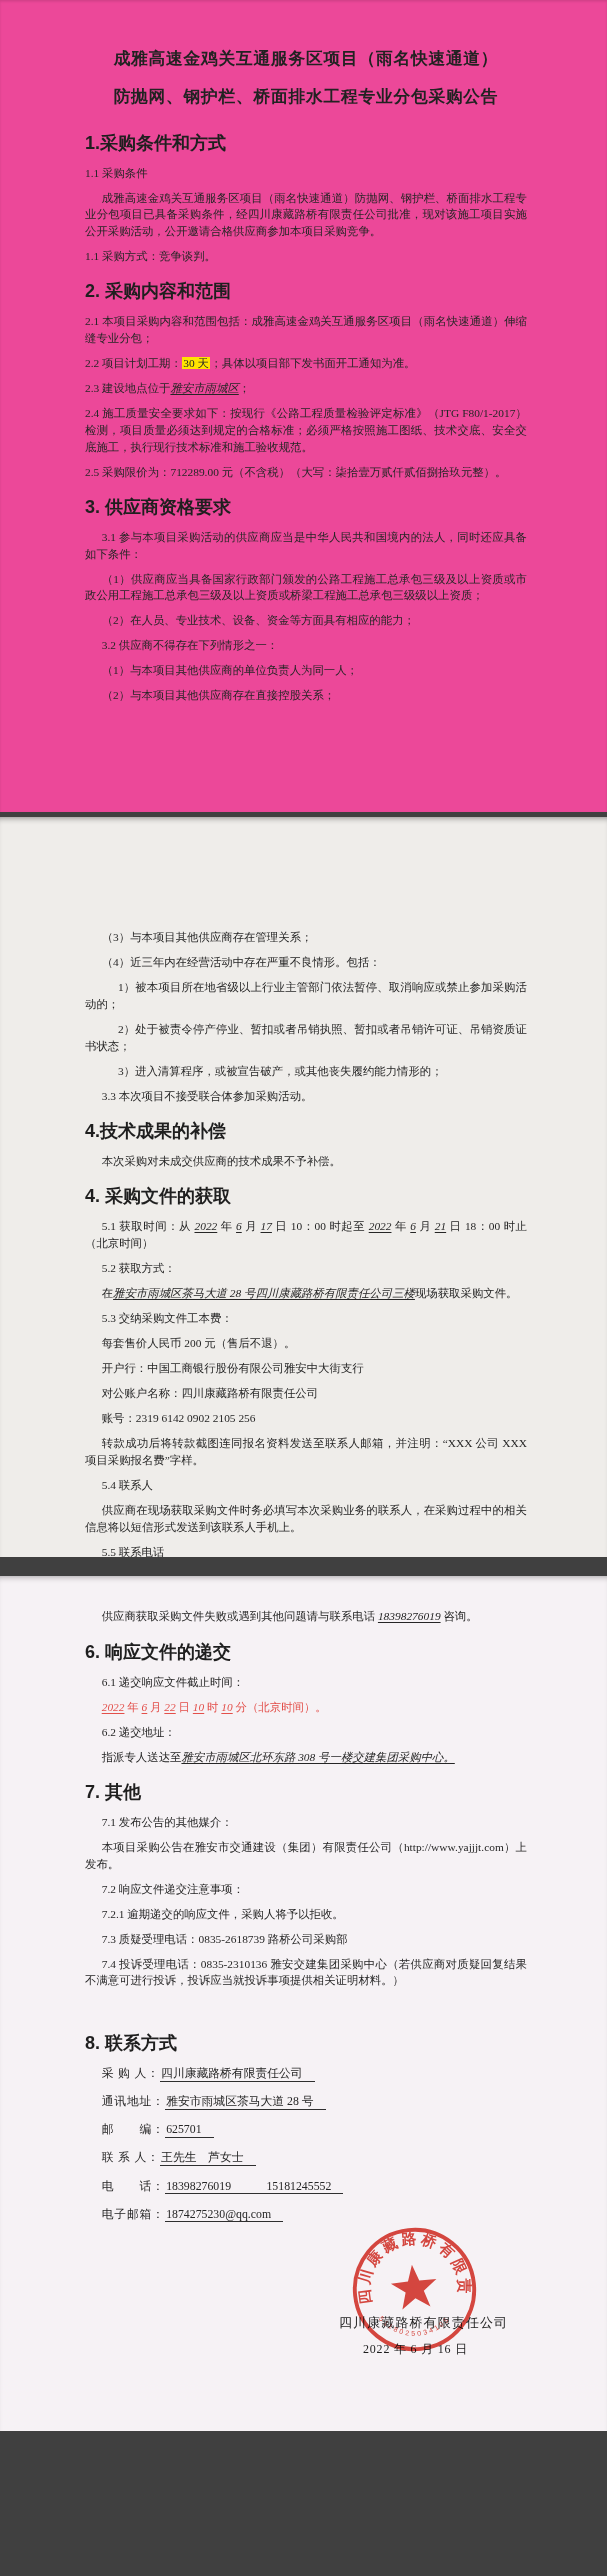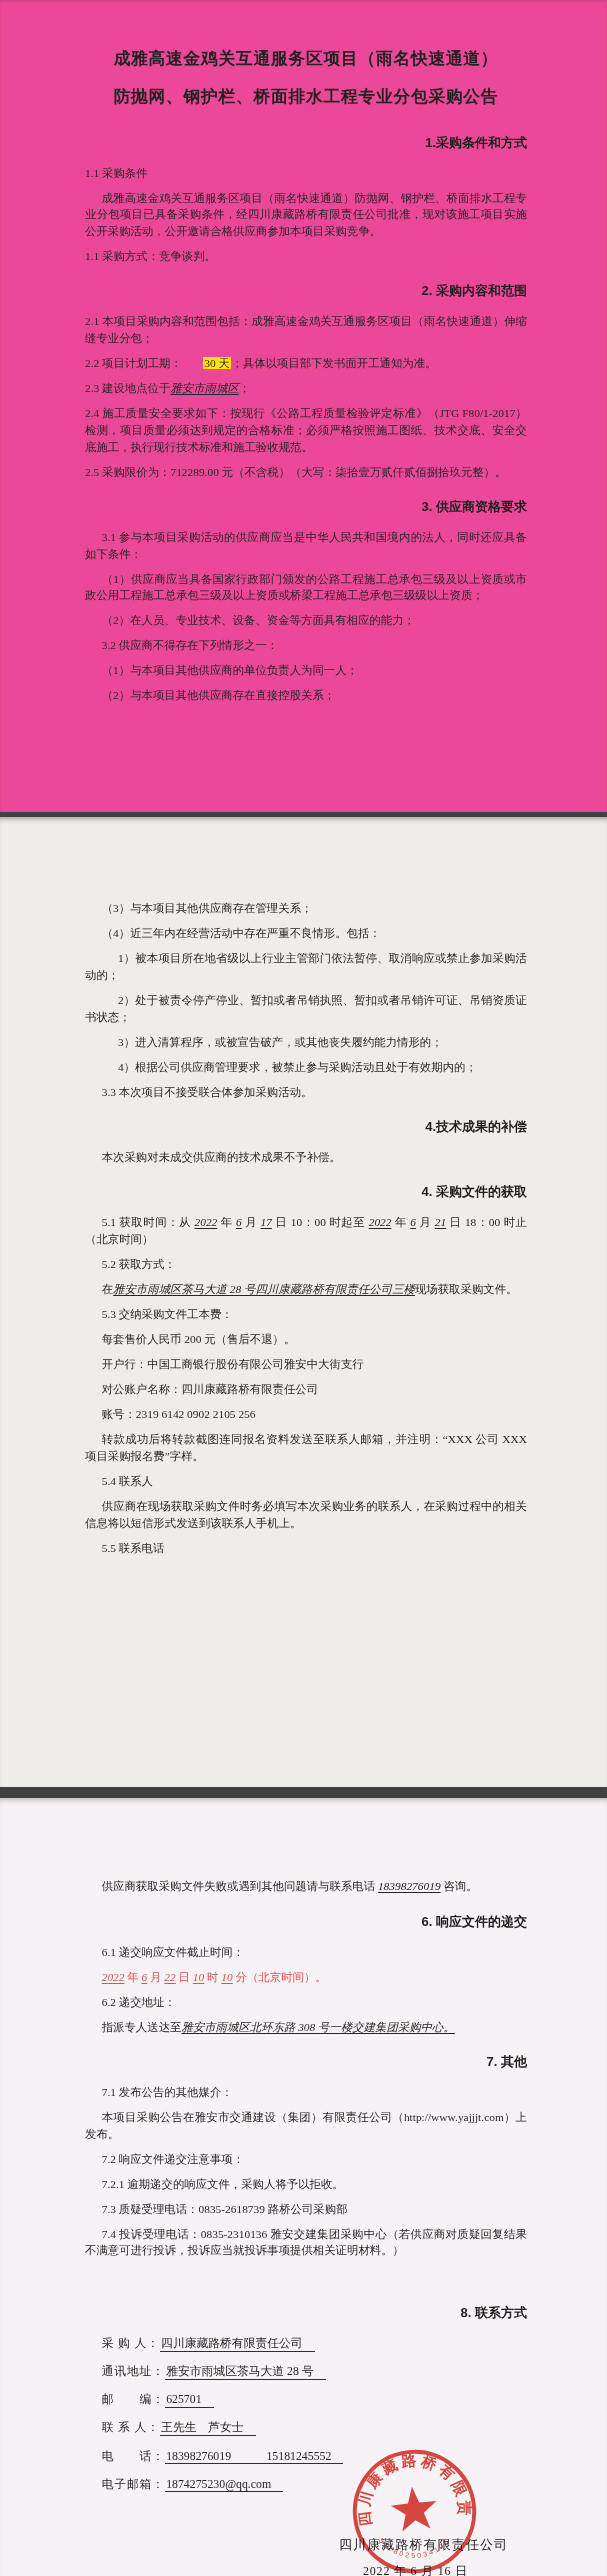--- a/index.html
+++ b/index.html
@@ -11,54 +11,53 @@
   }
   .doc{width:607px;}
   .page{
     width:607px;
     box-sizing:border-box;
     padding:0 80px 0 85px;
     overflow:hidden;
     position:relative;
   }
   .page-1{height:812px;padding-top:40px;background:#ec4899;box-shadow:inset 0 1.5px 2.3px rgba(0,0,0,.12);}
-  .page-2{height:970px;padding-top:83px;background:#efedea;box-shadow:inset 0 5.3px 6.8px -4.6px rgba(0,0,0,.45);margin-top:5.3px;}
-  .page-3{height:855px;padding-top:80px;background:#f6f2f5;box-shadow:inset 0 5.3px 6.8px -4.6px rgba(0,0,0,.35);margin-top:11px;}
+  .page-2{height:740px;padding-top:112px;background:#efedea;box-shadow:inset 0 5.3px 6.8px -4.6px rgba(0,0,0,.45);margin-top:5.3px;}
+  .page-3{height:855px;padding-top:32px;background:#f6f2f5;box-shadow:inset 0 5.3px 6.8px -4.6px rgba(0,0,0,.35);margin-top:19px;}
 
   .doc-title{
     font-family:"Liberation Sans","DejaVu Sans",sans-serif;
     font-weight:700;
     font-size:16.7px;
     line-height:38px;
     text-align:center;
     letter-spacing:0.8px;
     margin:0 0 13.7px;
     color:#222;
   }
   .sec-h{
     font-family:"Liberation Sans","DejaVu Sans",sans-serif;
     font-weight:700;
-    font-size:13px;
+    font-size:18px;
     line-height:20px;
     margin:16.7px 0 12px;
     color:#1f1f1f;
-    text-align:right;
   }
   .gap-top{margin-top:44px;}
   .para{
     font-size:11.4px;
     line-height:16.7px;
     margin:0 0 8.3px;
     text-align:justify;
   }
   .ind-0{text-indent:0;}
   .ind-1{text-indent:16.7px;}
   .ind-2{text-indent:33px;}
   .u{text-decoration:underline;text-underline-offset:2.3px;font-style:italic;}
-  .hl{background:#ffe400;padding:0 1.5px;margin-left:21px;}
+  .hl{background:#ffe400;padding:0 1.5px;}
   .red{color:#e34f4a;}
   .red.u{text-decoration-color:#e34f4a;}
 
   .kv-row{
     font-size:11.8px;
     line-height:17.5px;
     margin:0 0 10.6px 16.7px;
   }
   .kv-label{letter-spacing:0.8px;}
   .kv-value{
@@ -124,21 +123,20 @@
       </div>
   </section>
 
   <section class="page page-2">
     <div class="blocks">
         <p class="para ind-1"><span class="">（3）与本项目其他供应商存在管理关系；</span></p>
         <p class="para ind-1"><span class="">（4）近三年内在经营活动中存在严重不良情形。包括：</span></p>
         <p class="para ind-2"><span class="">1）被本项目所在地省级以上行业主管部门依法暂停、取消响应或禁止参加采购活动的；</span></p>
         <p class="para ind-2"><span class="">2）处于被责令停产停业、暂扣或者吊销执照、暂扣或者吊销许可证、吊销资质证书状态；</span></p>
         <p class="para ind-2"><span class="">3）进入清算程序，或被宣告破产，或其他丧失履约能力情形的；</span></p>
-        <p class="para ind-2"><span class="">4）根据公司供应商管理要求，被禁止参与采购活动且处于有效期内的；</span></p>
         <p class="para ind-1"><span class="">3.3 本次项目不接受联合体参加采购活动。</span></p>
         <h2 class="sec-h">4.技术成果的补偿</h2>
         <p class="para ind-1"><span class="">本次采购对未成交供应商的技术成果不予补偿。</span></p>
         <h2 class="sec-h">4. 采购文件的获取</h2>
         <p class="para ind-1"><span class="">5.1 获取时间：从 </span><span class="u">2022</span><span class=""> 年 </span><span class="u">6</span><span class=""> 月 </span><span class="u">17</span><span class=""> 日 10：00 时起至 </span><span class="u">2022</span><span class=""> 年 </span><span class="u">6</span><span class=""> 月 </span><span class="u">21</span><span class=""> 日 18：00 时止（北京时间）</span></p>
         <p class="para ind-1"><span class="">5.2  获取方式：</span></p>
         <p class="para ind-1"><span class="">在</span><span class="u">雅安市雨城区茶马大道 28 号四川康藏路桥有限责任公司三楼</span><span class="">现场获取采购文件。</span></p>
         <p class="para ind-1"><span class="">5.3 交纳采购文件工本费：</span></p>
         <p class="para ind-1"><span class="">每套售价人民币 200  元（售后不退）。</span></p>
         <p class="para ind-1"><span class="">开户行：中国工商银行股份有限公司雅安中大街支行</span></p>

